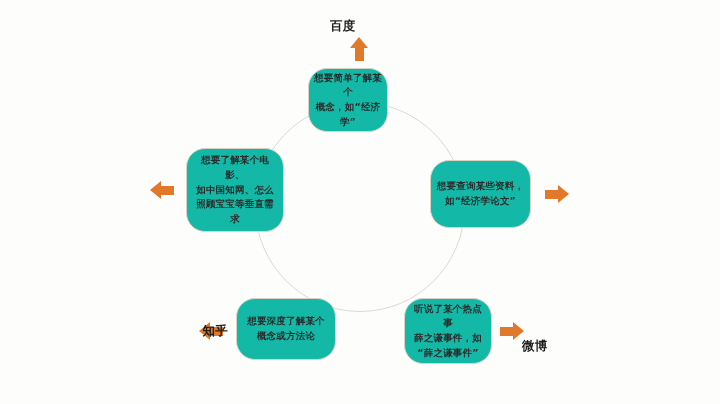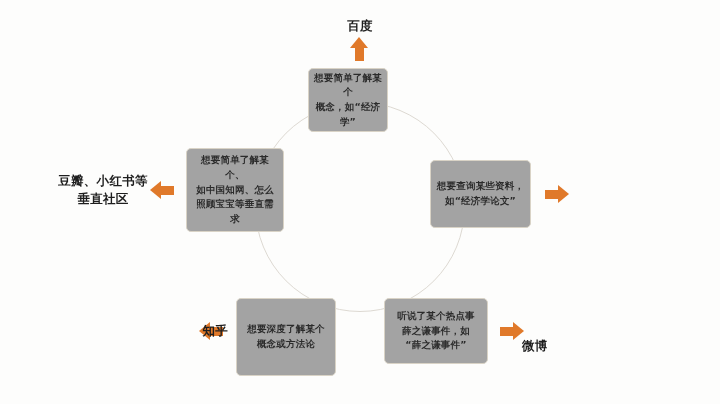--- a/index.html
+++ b/index.html
@@ -32,53 +32,53 @@
     height: 210px;
     border-radius: 50%;
     border: 1.3px solid #ddd9d2;
     box-sizing: border-box;
   }
 
   
   .node {
     position: absolute;
     box-sizing: border-box;
-    background: #a3a3a3;
+    background: #14b8a6;
     border: 1.4px solid #d9d3c6;
-    border-radius: 5px;
+    border-radius: 19px;
     display: flex;
     align-items: center;
     justify-content: center;
     text-align: center;
     color: #2b2b2b;
     font-weight: 700;
     font-size: 9.5px;
     line-height: 1.55;
     letter-spacing: 0.2px;
     padding: 4px 5px;
   }
   .node span { display: block; }
 
   #node-top    { left: 308px; top: 68px;  width: 80px;  height: 64px; }
   #node-right  { left: 430px; top: 160px; width: 101px; height: 68px; }
-  #node-botright { left: 384px; top: 298px; width: 104px; height: 66px; }
-  #node-botleft  { left: 236px; top: 298px; width: 100px; height: 78px; }
+  #node-botright { left: 404px; top: 298px; width: 88px; height: 66px; }
+  #node-botleft  { left: 236px; top: 298px; width: 100px; height: 62px; }
   #node-left     { left: 186px; top: 148px; width: 98px;  height: 84px; }
 
   
   .outcome {
     position: absolute;
     color: #1e1e1e;
     font-weight: 700;
     font-size: 12.5px;
     line-height: 1.45;
     letter-spacing: 0.3px;
     white-space: pre-line;
   }
-  #label-top      { left: 330px; top: 17px;  width: 60px;  text-align: center; }
+  #label-top      { left: 330px; top: 17px;  width: 60px;  }
   #label-right    { left: 570px; top: 168px; width: 146px; text-align: left; }
   #label-botright { left: 522px; top: 337px; width: 70px;  text-align: left; }
   #label-botleft  { left: 168px; top: 322px; width: 60px;  text-align: right; }
   #label-left     { left: 48px;  top: 172px; width: 110px; text-align: center; }
 
   
   .arrow {
     position: absolute;
     background: #e0792a;
   }
@@ -156,23 +156,21 @@
     <div>
       <span>想要深度了解某个</span>
       <span>概念或方法论</span>
     </div>
   </div>
   <div class="arrow left" id="arrow-botleft"></div>
   <div class="outcome" id="label-botleft">知乎</div>
 
   <div class="node" id="node-left">
     <div>
-      <span>想要简单了解某个、</span>
+      <span>想要了解某个电影、</span>
       <span>如中国知网、怎么</span>
       <span>照顾宝宝等垂直需</span>
       <span>求</span>
     </div>
   </div>
   <div class="arrow left" id="arrow-left"></div>
-  <div class="outcome" id="label-left">豆瓣、小红书等
-垂直社区</div>
 
 </div>
 
 </body></html>

